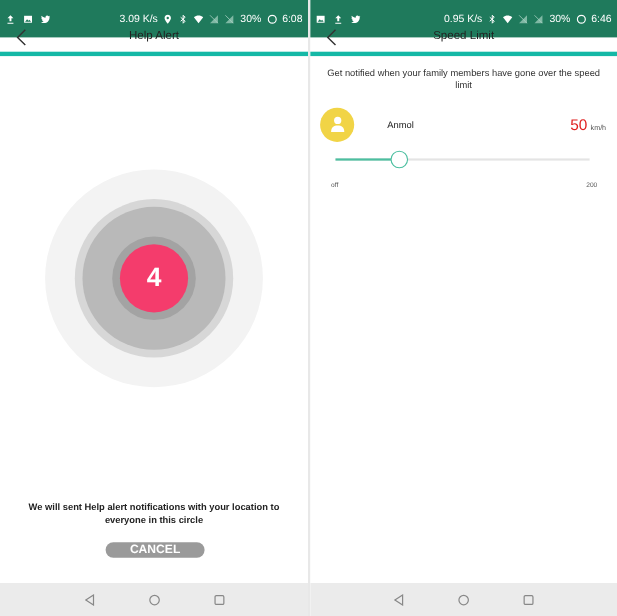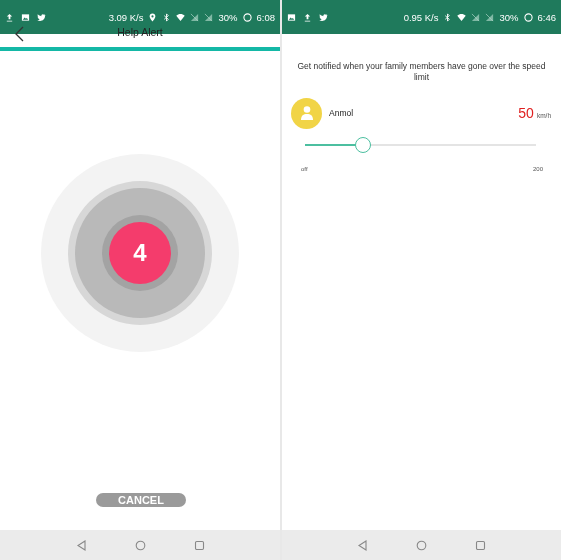--- a/index.html
+++ b/index.html
@@ -21,21 +21,21 @@
   .ring { position: absolute; border-radius: 50%; }
   .r1 { left: 0; top: 0; width: 198px; height: 198px; background: #f3f3f3; }
   .r2 { left: 27px; top: 27px; width: 144px; height: 144px; background: #d7d7d7; }
   .r3 { left: 34px; top: 34px; width: 130px; height: 130px; background: #b9b9b9; }
   .r4 { left: 61px; top: 61px; width: 76px; height: 76px; background: #a3a3a3; }
   .r5 { left: 68px; top: 68px; width: 62px; height: 62px; background: #f43c6c; display: flex; align-items: center; justify-content: center; color: #fff; font-weight: bold; font-size: 24px; }
   .help-msg { position: absolute; top: 456px; left: 20px; right: 20px; text-align: center; font-size: 8.5px; font-weight: bold; color: #222; line-height: 11px; }
   .cancel-btn { position: absolute; left: 96px; top: 493px; width: 90px; height: 14px; border-radius: 13px; background: #9a9a9a; color: #fff; font-weight: bold; font-size: 11px; display: flex; align-items: center; justify-content: center; cursor: pointer; border: none; }
   
   .speed-desc { position: absolute; top: 61px; left: 10px; right: 10px; text-align: center; font-size: 8.5px; color: #333; line-height: 11px; }
-  .member-row { position: absolute; top: 97px; left: 9px; right: 10px; height: 32px; display: flex; align-items: center; }
+  .member-row { position: absolute; top: 97px; left: 9px; right: 10px; height: 32px; display: flex; align-items: center; gap: 23px; }
   .avatar { width: 31px; height: 31px; border-radius: 50%; background: #f1d446; display: flex; align-items: center; justify-content: center; }
   .member-name { margin-left: 7px; font-size: 8.5px; color: #222; }
   .speed-val { margin-left: auto; display: flex; align-items: baseline; gap: 3px; }
   .speed-num { color: #e02020; font-size: 14px; font-weight: normal; }
   .speed-unit { color: #555; font-size: 6.5px; }
   .slider { position: absolute; top: 137px; left: 23px; width: 231px; height: 16px; cursor: pointer; }
   .slider-track { position: absolute; left: 0; right: 0; top: 7px; height: 2px; background: #e4e4e4; }
   .slider-fill { position: absolute; left: 0; top: 7px; height: 2px; background: #4cbfa0; }
   .slider-thumb { position: absolute; top: 0; width: 16px; height: 16px; border-radius: 50%; background: #fff; border: 1.5px solid #4cbfa0; margin-left: -8px; }
   .slider-min, .slider-max { position: absolute; top: 166px; font-size: 6px; color: #555; }
@@ -94,20 +94,21 @@
   </div>
 
   <div class="rings">
     <div class="ring r1"></div>
     <div class="ring r2"></div>
     <div class="ring r3"></div>
     <div class="ring r4"></div>
     <div class="ring r5">4</div>
   </div>
 
+  <div class="help-msg">We will sent Help alert notifications with your location to everyone in this circle</div>
   <button class="cancel-btn">CANCEL</button>
 
   <div class="navbar">
     <div class="navbtn">
         <svg width="11" height="11" viewBox="0 0 11 11">
           <path d="M9 1 L2 5.5 L9 10Z" stroke="#888" stroke-width="1.1" fill="none"></path>
         </svg>
       </div>
     <div class="navbtn">
         <svg width="11" height="11" viewBox="0 0 11 11">
@@ -153,20 +154,26 @@
           <path d="M1 1 L9 9" stroke="#aad1c3" stroke-width="0.8"></path>
         </svg>
       <span>30%</span>
       <svg class="sicon" viewBox="0 0 10 10">
           <circle cx="5" cy="5" r="4" stroke="#fff" stroke-width="1.2" fill="none"></circle>
         </svg>
       <span>6:46</span>
     </div>
   </div>
 
+  <div class="appbar">
+    <svg class="back" viewBox="0 0 14 16">
+        <path d="M10 1 L3 8 L10 15" stroke="#333" stroke-width="1.3" fill="none"></path>
+      </svg>
+    <span class="title">Speed Limit</span>
+  </div>
 
   <div class="speed-desc">Get notified when your family members have gone over the speed limit</div>
 
   <div class="member-row">
     <div class="avatar">
       <svg width="14" height="16" viewBox="0 0 14 16">
           <circle cx="7" cy="4.5" r="3.3" fill="#fff"></circle>
           <path d="M1 15 C1 10.5 3.5 9 7 9 C10.5 9 13 10.5 13 15Z" fill="#fff"></path>
         </svg>
     </div>

